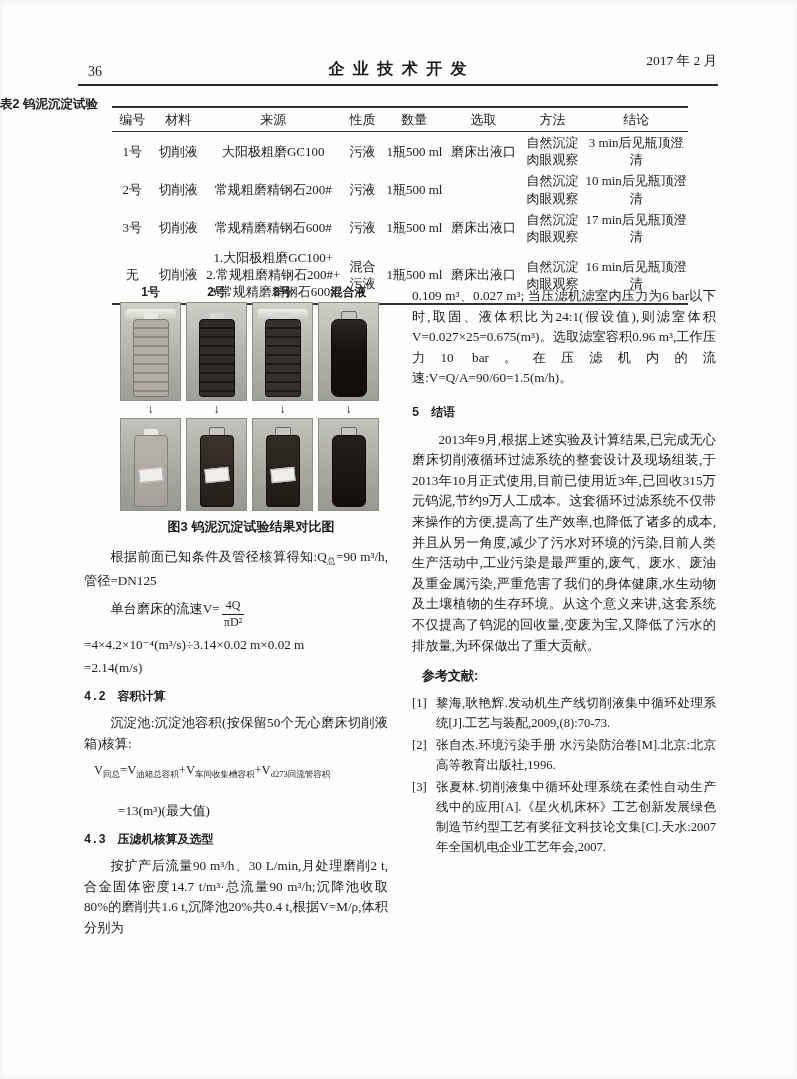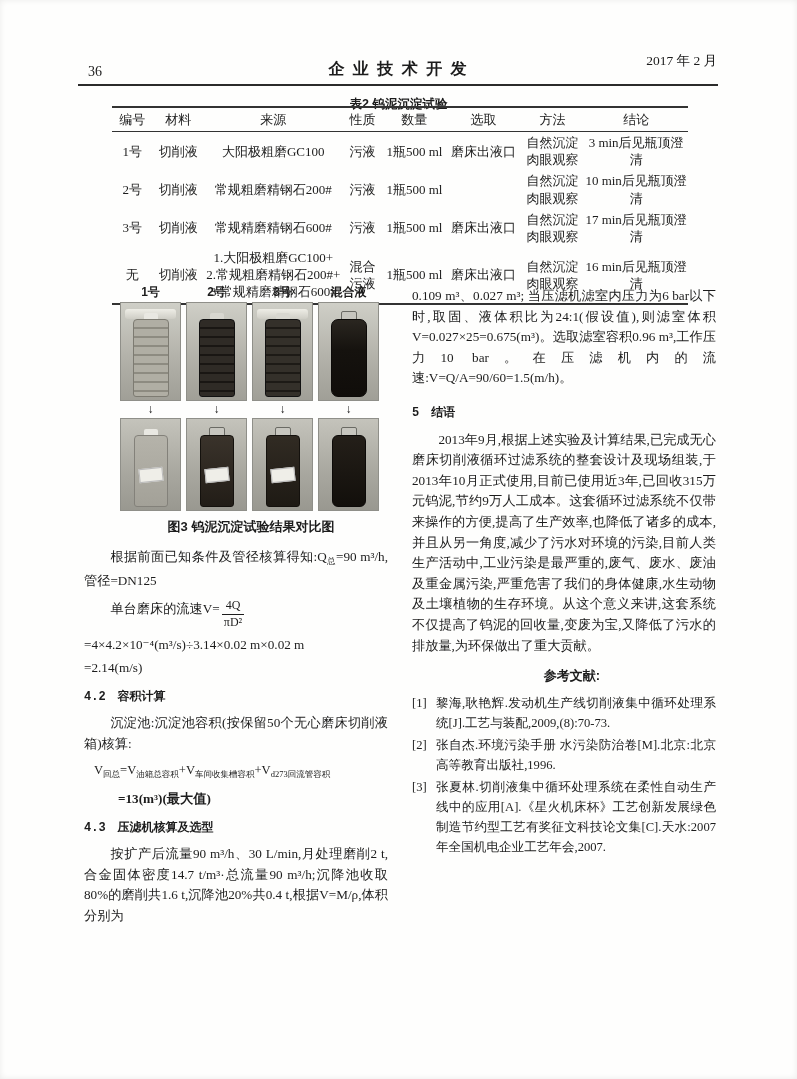--- a/index.html
+++ b/index.html
@@ -24,21 +24,21 @@
   .rh-title{
     position:absolute;left:0;right:0;bottom:2px;text-align:center;
     font-family:"Liberation Sans","DejaVu Sans",sans-serif;
     font-weight:bold;font-size:16px;letter-spacing:2px;
   }
   .rh-date{position:absolute;right:0;bottom:12px;font-size:13.5px;}
   .rh-rule{position:absolute;top:84px;left:78px;width:640px;height:0;border-top:2.5px solid #2b2b2b;}
 
   
   .table-title{
-    position:absolute;top:96px;left:0;width:100%;text-align:center;
+    position:absolute;top:96px;left:0;width:100%;text-align:left;
     font-family:"Liberation Sans","DejaVu Sans",sans-serif;
     font-weight:bold;font-size:12.5px;
   }
   table.data{
     position:absolute;top:106px;left:112px;width:576px;
     border-collapse:collapse;
     border-top:2.2px solid #333;border-bottom:2.2px solid #333;
     font-size:13px;line-height:1.32;
   }
   table.data th{
@@ -102,31 +102,31 @@
   .para{margin:0;}
   .para.indent{text-indent:2em;}
   .para.first{margin-top:9px;}
   .sub{font-size:8.5px;vertical-align:-3px;}
   .formula-line{margin:7px 0 6px 2em;display:flex;align-items:flex-start;}
   .frac{display:inline-block;text-align:center;vertical-align:middle;margin-left:2px;font-size:12px;line-height:1.15;}
   .frac .num{display:block;border-bottom:1.1px solid #1c1c1c;padding:0 4px 1px;}
   .frac .den{display:block;padding-top:1px;}
   .calc-line{margin:2px 0;}
   .v-formula{margin:6px 0 2px 10px;font-size:12.6px;}
-  .v-result{margin:4px 0 2px 34px;font-weight:bold;}
+  .v-result{margin:16px 0 2px 34px;}
   .section-heading{
     font-family:Liberation Mono, monospace;
     font-weight:bold;font-size:12px;margin:8px 0 6px 0;text-align:left;
   }
   .section-heading .sec-num{margin-right:12px;}
 
   
   .refs-title{
     font-family:"Liberation Sans","DejaVu Sans",sans-serif;
-    font-weight:bold;font-size:13px;margin:10px 0 6px 16px;text-align:center;
+    font-weight:bold;font-size:13px;margin:10px 0 6px 10px;text-align:left;
   }
   .ref{position:relative;padding-left:24px;font-size:12.6px;line-height:20px;margin:0 0 2px 0;}
   .ref .ref-num{position:absolute;left:0;top:0;}
 </style>
 </head>
 <body>
 
 <div class="page">
 
   <div class="running-head">

